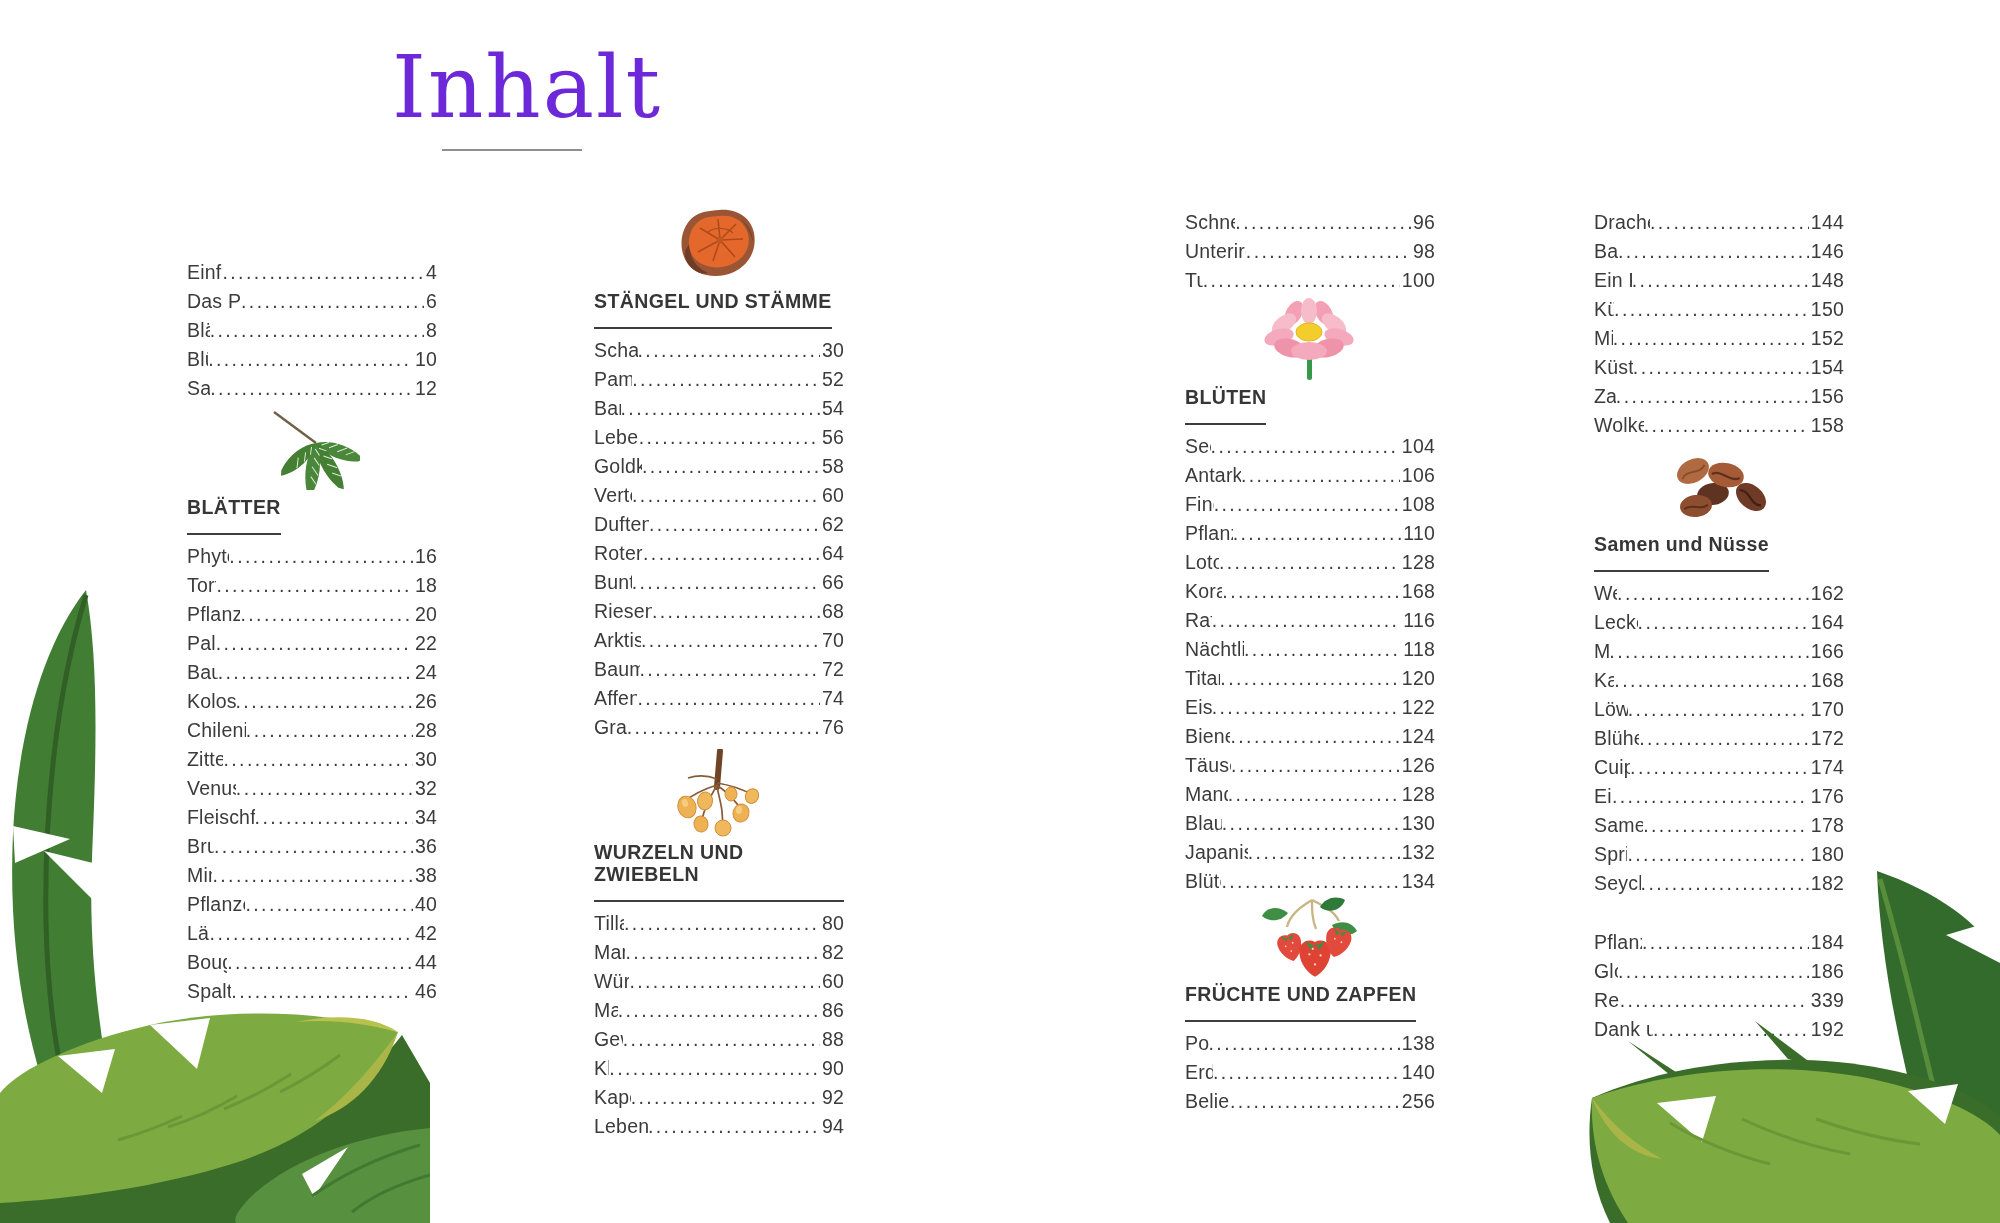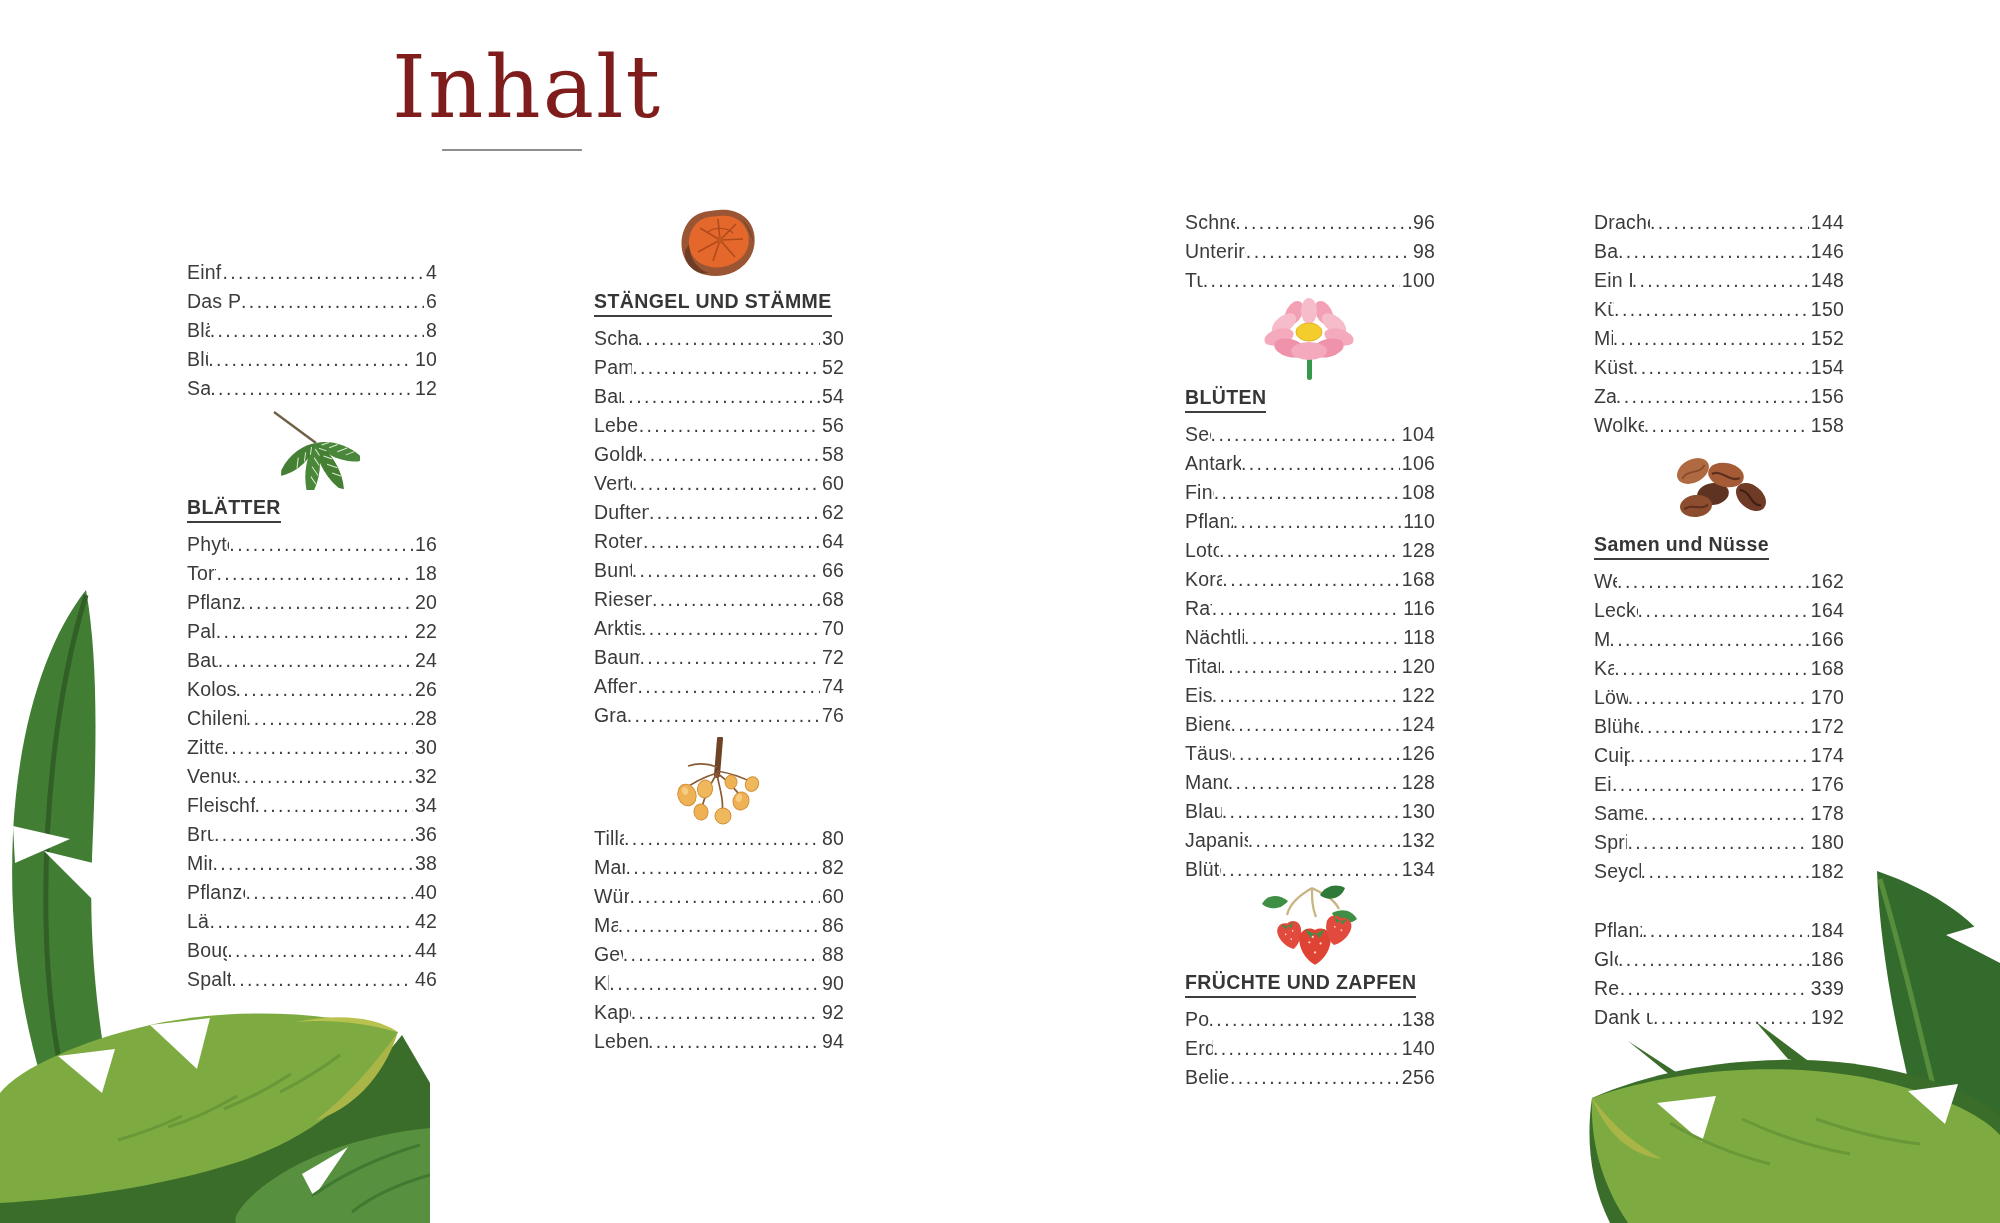--- a/index.html
+++ b/index.html
@@ -8,21 +8,21 @@
     width:2000px;height:1223px;
     background:#ffffff;
     overflow:hidden;
     font-family:"Liberation Sans", sans-serif;
     color:#3b3b3b;
   }
   
   .title-wrap{position:absolute;left:392px;top:40px;width:240px;text-align:center;}
   .title{
     font-family:"DejaVu Serif","Liberation Serif",serif;
-    font-size:86px;line-height:1.1;font-weight:400;color:#7f1d1d;
+    font-size:86px;line-height:1.1;font-weight:400;color:#6d28d9;
     letter-spacing:2px;margin:0;
   }
   .title-rule{width:140px;height:2px;background:#8f8f8f;margin:14px auto 0 auto;}
   
   .col{position:absolute;width:250px;}
   .col1{left:187px;top:258px;}
   .col2{left:594px;top:200px;}
   .col3{left:1185px;top:208px;}
   .col4{left:1594px;top:208px;}
   .row{
@@ -33,21 +33,21 @@
   .lbl{flex:0 1 auto;overflow:hidden;}
   .dots{flex:1 1 auto;overflow:hidden;height:29px;min-width:0;}
   .dots::after{
     content:"......................................................................";
     letter-spacing:2.4px;font-size:19.5px;color:#3b3b3b;
   }
   .pg{flex:0 0 auto;margin-left:2px;}
   .sec-header{
     display:inline-block;
     font-size:19.5px;font-weight:700;line-height:22px;letter-spacing:.4px;
-    border-bottom:2px solid #3d3d3d;padding-bottom:3px;
+    border-bottom:2px solid #3d3d3d;padding-bottom:15px;
     margin:5px 0 7px 0;color:#363636;
   }
   .icon-wrap{display:flex;justify-content:center;align-items:center;width:100%;}
   .iw-mimosa{height:86px;margin-top:2px;}
   .iw-stump{height:85px;}
   .iw-roots{height:86px;margin-top:8px;}
   .iw-lotus{height:84px;margin-top:2px;}
   .iw-straw{height:80px;margin-top:2px;}
   .iw-coffee{height:78px;margin-top:10px;}
   .spacer{height:30px;}
@@ -287,20 +287,21 @@
     <ellipse cx="31" cy="52" rx="7.5" ry="9" transform="rotate(10 31 52)" fill="#f0b85c" stroke="#d18f38" stroke-width="1"></ellipse>
     <ellipse cx="27" cy="75" rx="7" ry="8" transform="rotate(-8 27 75)" fill="#eeb254" stroke="#d18f38" stroke-width="1"></ellipse>
     <ellipse cx="49" cy="79" rx="8" ry="8" fill="#f0b85c" stroke="#d18f38" stroke-width="1"></ellipse>
     <ellipse cx="67" cy="64" rx="8" ry="9" transform="rotate(15 67 64)" fill="#eeb254" stroke="#d18f38" stroke-width="1"></ellipse>
     <ellipse cx="78" cy="47" rx="6.5" ry="7.5" transform="rotate(25 78 47)" fill="#f0b85c" stroke="#d18f38" stroke-width="1"></ellipse>
     <ellipse cx="57" cy="45" rx="6" ry="7" fill="#eeb254" stroke="#d18f38" stroke-width="1"></ellipse>
     <ellipse cx="11" cy="54" rx="3" ry="4" transform="rotate(-18 11 54)" fill="#f6cd80"></ellipse>
     <ellipse cx="65" cy="61" rx="3" ry="4" transform="rotate(15 65 61)" fill="#f6cd80"></ellipse>
   </svg>
 </div>
+        <div><div class="sec-header">WURZELN UND ZWIEBELN</div></div>
         <div class="row">
           <span class="lbl">Tillandsie</span>
           <span class="dots"></span>
           <span class="pg">80</span>
         </div>
         <div class="row">
           <span class="lbl">Mangrove</span>
           <span class="dots"></span>
           <span class="pg">82</span>
         </div>

